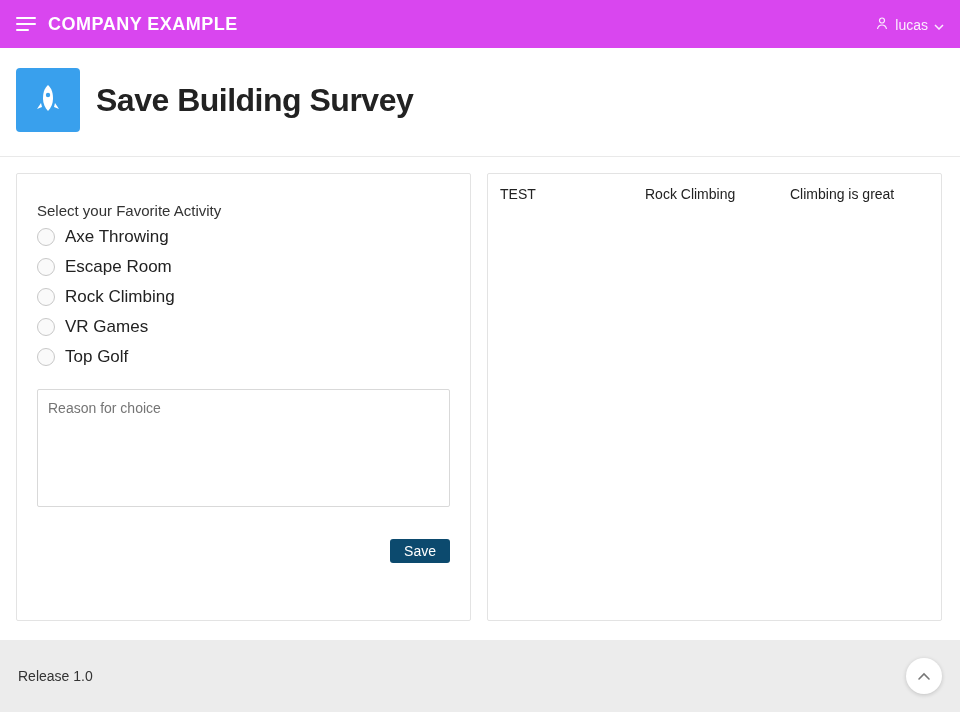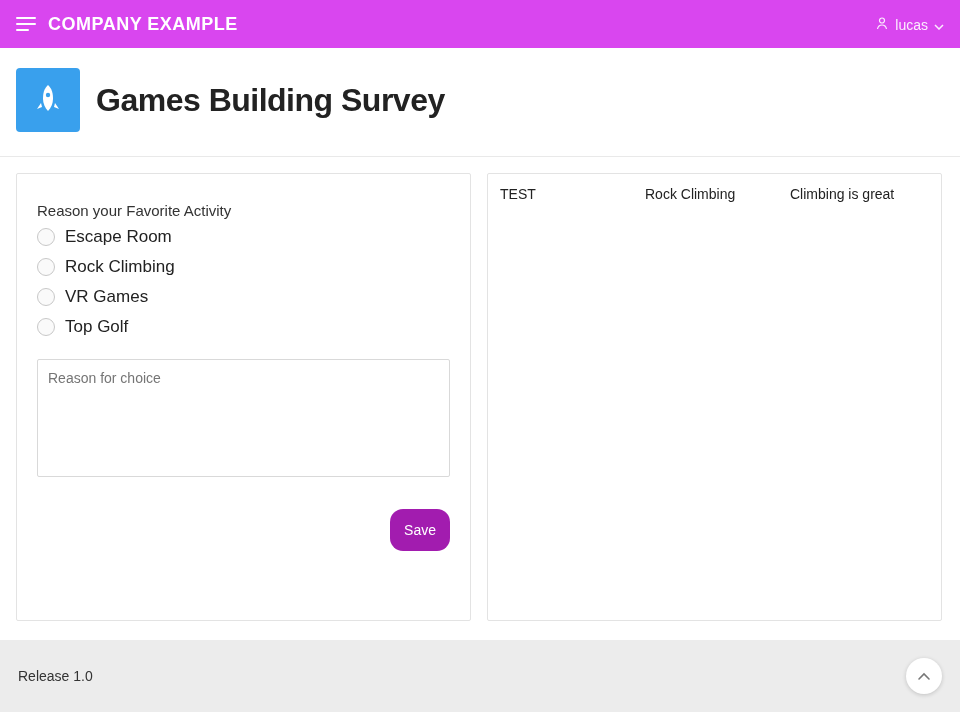--- a/index.html
+++ b/index.html
@@ -104,25 +104,25 @@
       border: 1px solid #d9d9d9;
       border-radius: 2px;
       padding: 10px 10px;
       font-size: 14px;
       color: #555;
       resize: none;
       font-family: inherit;
     }
     .save-row { display: flex; justify-content: flex-end; margin-top: 32px; }
     .btn-primary {
-      background: #a21caf;
+      background: #0c4a6e;
       color: #fff;
       border: none;
-      border-radius: 13px;
-      padding: 13px 14px;
+      border-radius: 3px;
+      padding: 4px 14px;
       font-size: 14px;
       font-weight: 500;
       cursor: pointer;
     }
     
     .tbl-header {
       display: flex;
       border-bottom: 1px solid #e9e9e9;
       padding: 14px 12px 12px 12px;
     }
@@ -208,29 +208,33 @@
   <div class="app-icon">
     <svg width="30" height="34" viewBox="0 0 30 34">
       <g fill="#fff">
         <path d="M15 2c4 4 5 8 5 14 0 4-2 9-5 12-3-3-5-8-5-12 0-6 1-10 5-14z"></path>
         <circle cx="15" cy="12" r="2.2" fill="#39a0ed"></circle>
         <path d="M8 20l-4 6 5-2z"></path>
         <path d="M22 20l4 6-5-2z"></path>
       </g>
     </svg>
   </div>
-  <h1 class="page-title">Games Building Survey</h1>
+  <h1 class="page-title">Save Building Survey</h1>
 </div>
 <div class="separator"></div>
 
 <div class="main">
 
   <div class="card card-left">
-    <div class="prompt">Reason your Favorite Activity</div>
+    <div class="prompt">Select your Favorite Activity</div>
     <div class="radio-list">
+      <label class="radio-item">
+        <span class="radio-circle"></span>
+        <span>Axe Throwing</span>
+      </label>
       <label class="radio-item">
         <span class="radio-circle"></span>
         <span>Escape Room</span>
       </label>
       <label class="radio-item">
         <span class="radio-circle"></span>
         <span>Rock Climbing</span>
       </label>
       <label class="radio-item">
         <span class="radio-circle"></span>

